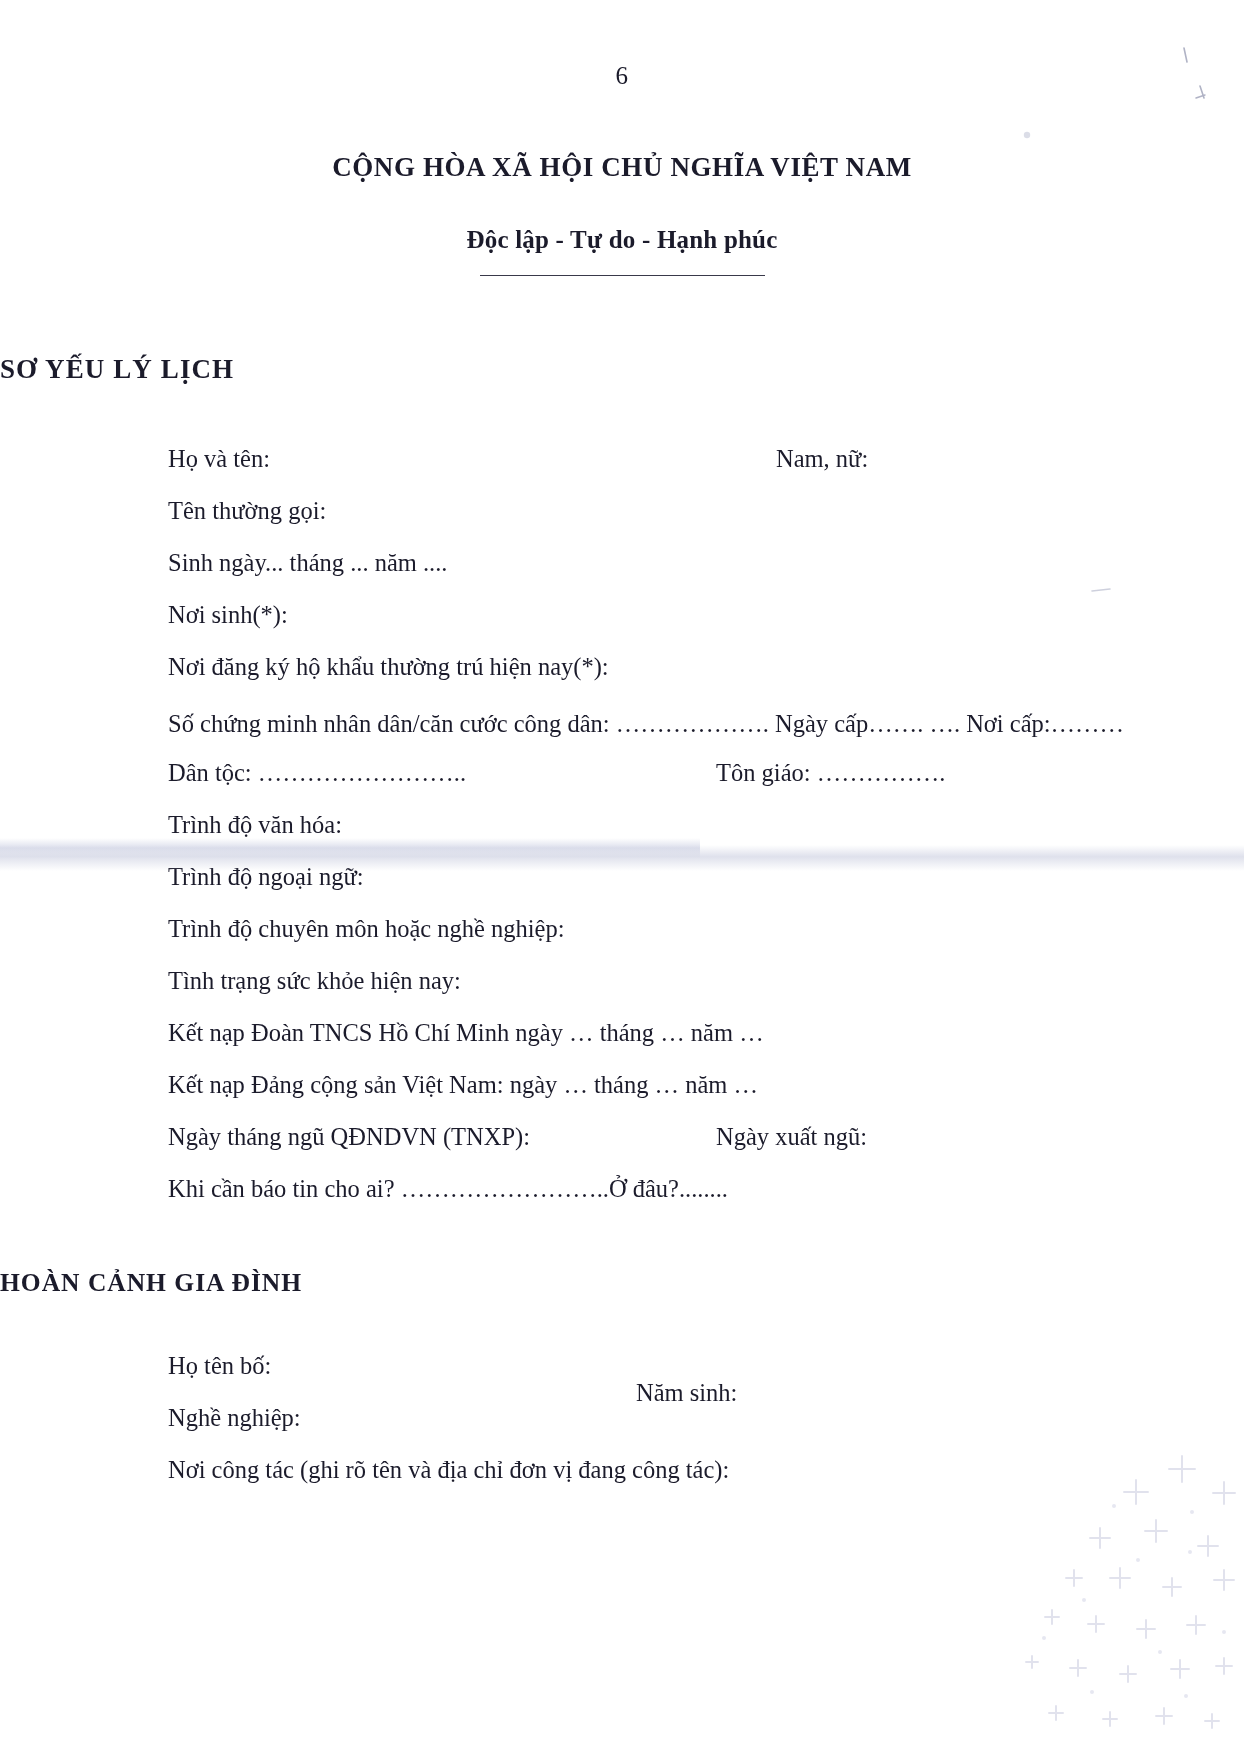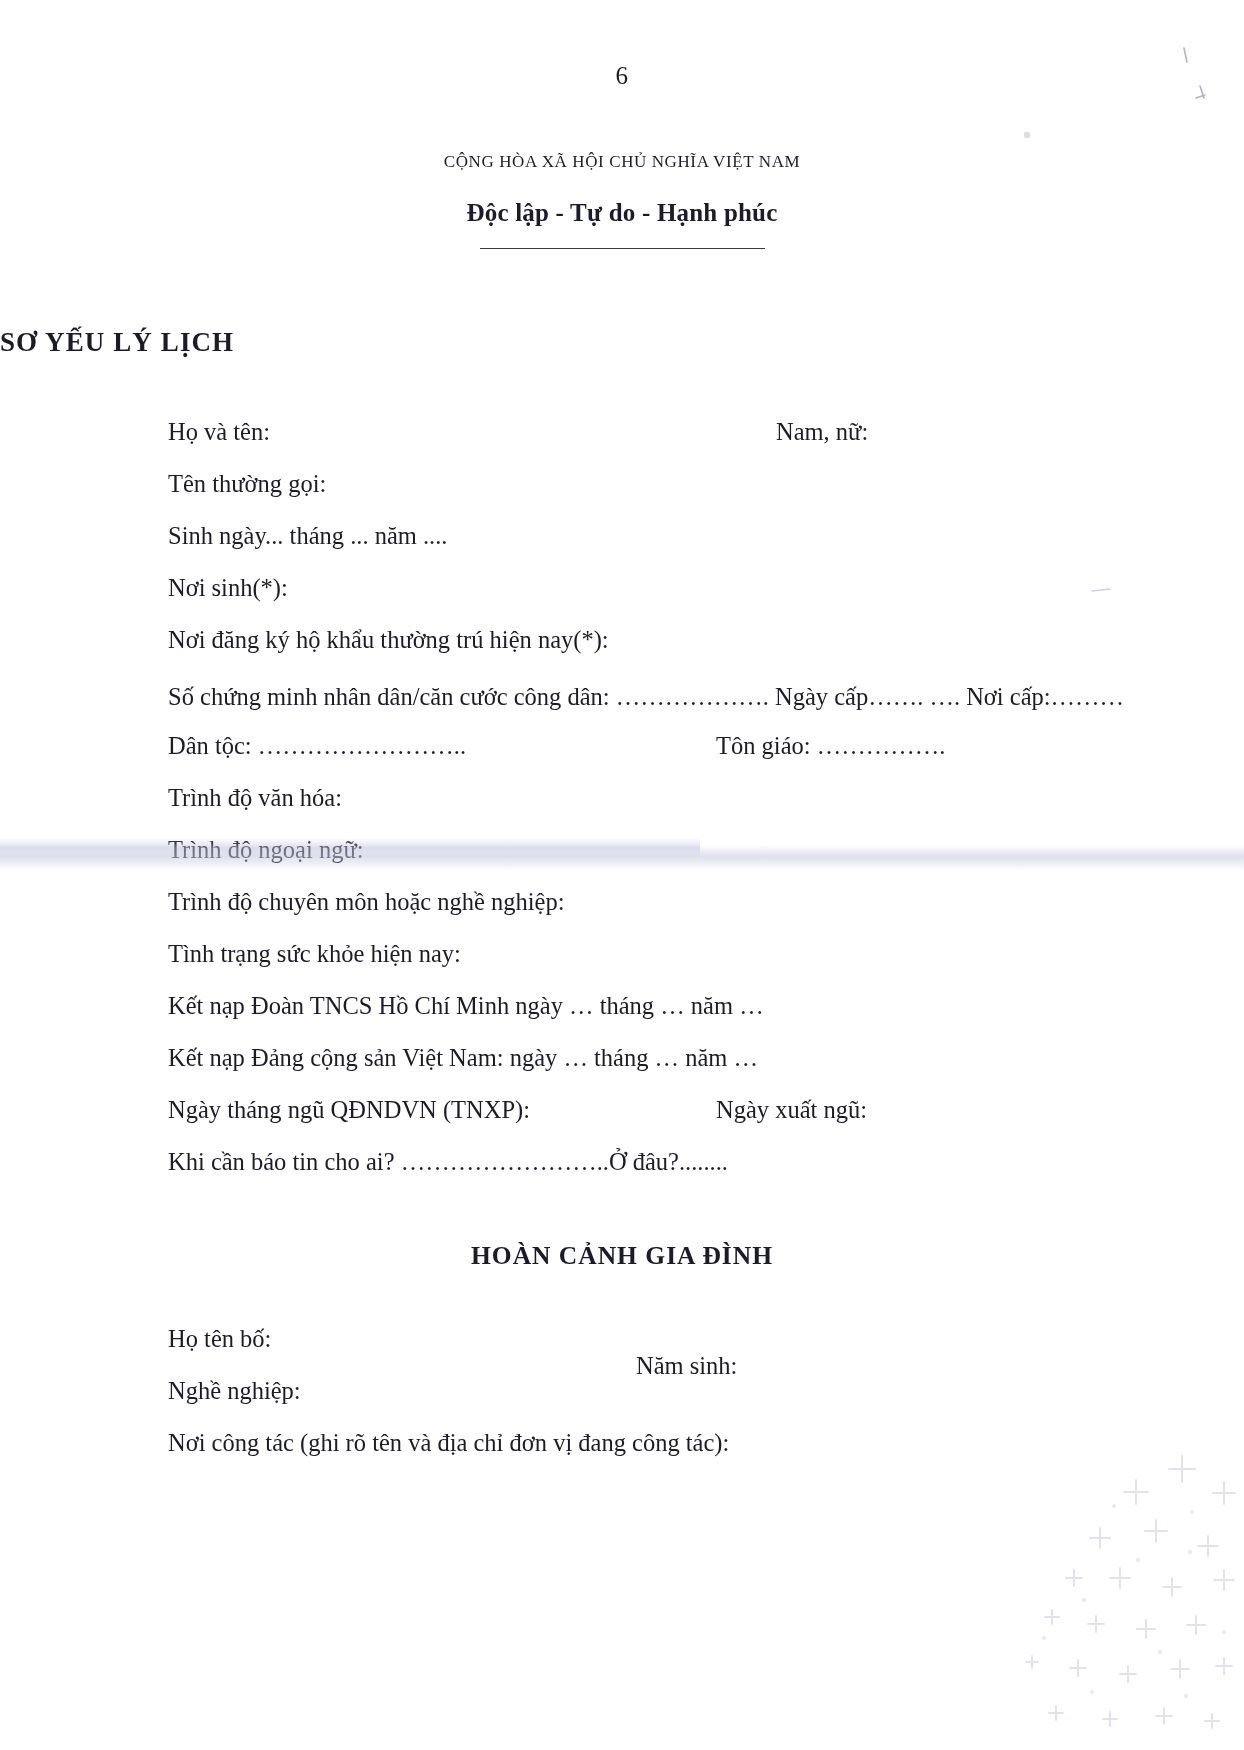--- a/index.html
+++ b/index.html
@@ -95,28 +95,28 @@
     left: 0;
     top: 0;
     width: 1244px;
   }
 
   .national-header {
     text-align: center;
     margin-top: 152px;
   }
   .nation-line {
-    font-size: 17px;
-    font-weight: normal;
+    font-size: 27px;
+    font-weight: bold;
     letter-spacing: 0.6px;
   }
   .motto-line {
     font-size: 25px;
     font-weight: bold;
-    margin-top: 27px;
+    margin-top: 43px;
     letter-spacing: 0.2px;
   }
   .header-rule {
     width: 285px;
     height: 0;
     border-bottom: 1.6px solid #39394a;
     margin: 21px auto 0 auto;
   }
 
   .doc-title {
@@ -157,21 +157,21 @@
   }
   .right-field.xuat-ngu {
     left: 548px;
   }
   .right-field.namsinh {
     left: 468px;
     margin-top: 27px;
   }
 
   .section-title {
-    text-align: center;
+    text-align: left;
     font-size: 25.5px;
     font-weight: bold;
     letter-spacing: 1px;
     margin-top: 66px;
   }
 
   .family-block {
     margin-top: 56px;
     padding-left: 168px;
     padding-right: 120px;

